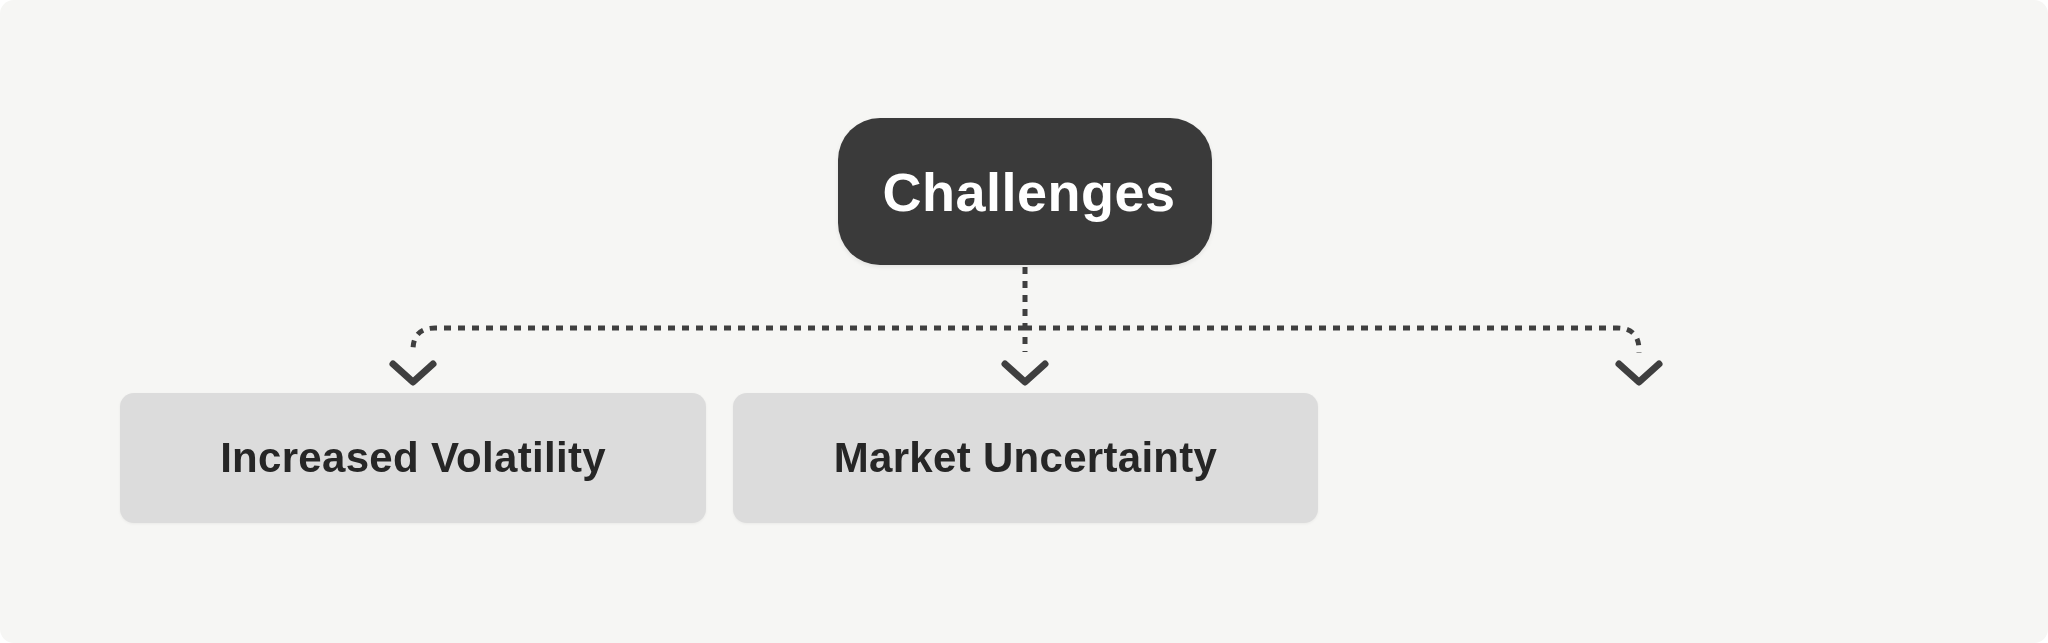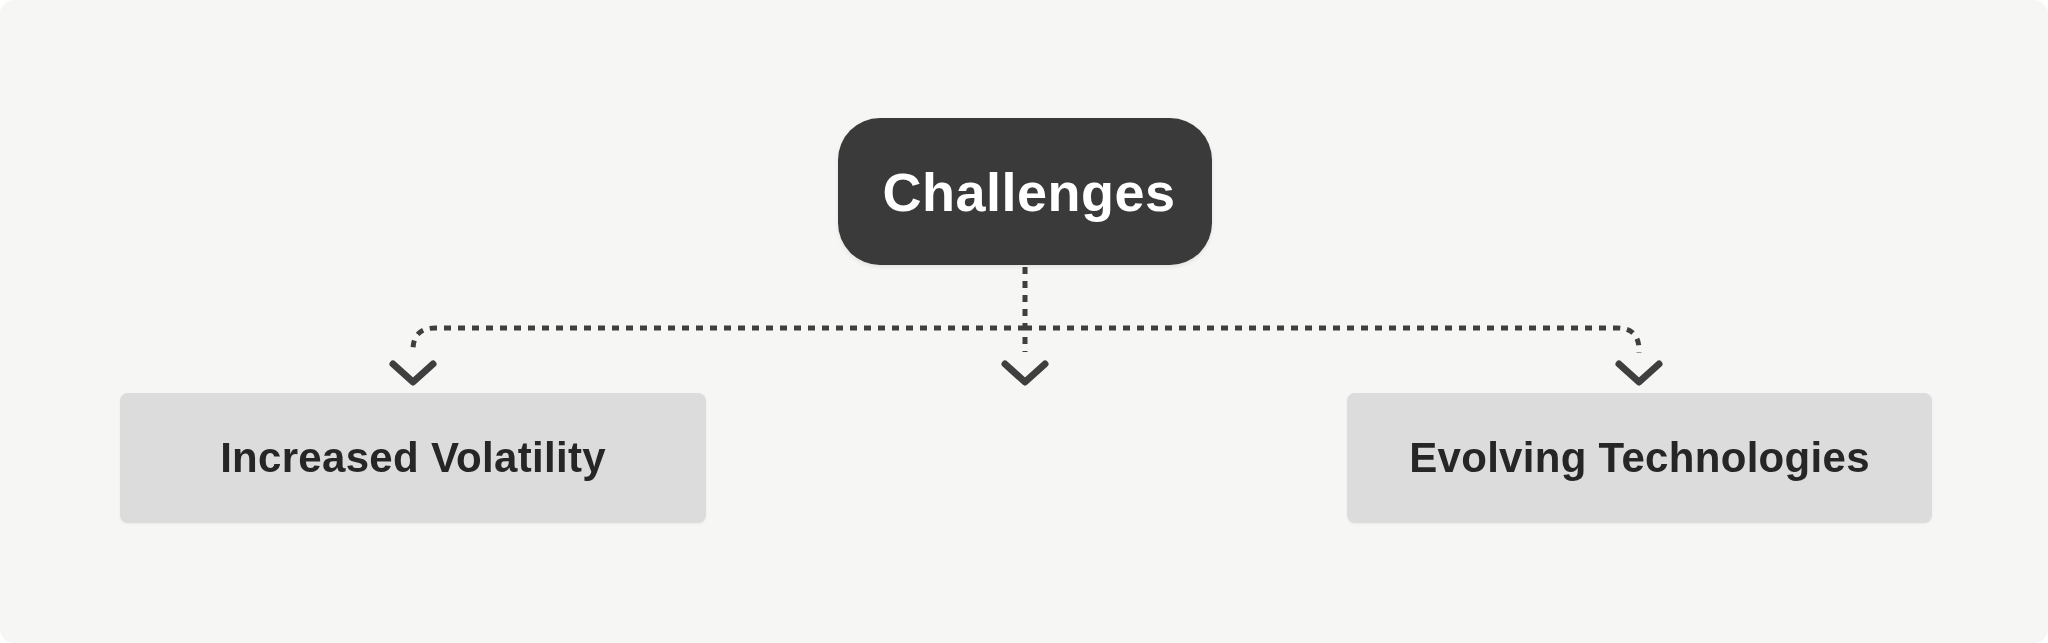--- a/index.html
+++ b/index.html
@@ -34,21 +34,21 @@
     color: var(--root-text, #ffffff);
     font-size: 54px;
     font-weight: bold;
     letter-spacing: 0.5px;
     box-shadow: 0 2px 4px rgba(0,0,0,0.08);
     padding-left: 8px;
   }
   .node-child {
     top: 393px;
     height: 130px;
-    border-radius: 8px;
+    border-radius: 14px;
     background: var(--child-fill, #dcdcdc);
     color: var(--child-text, #262626);
     font-size: 42px;
     font-weight: bold;
     letter-spacing: 0.3px;
     box-shadow: 0 1px 3px rgba(0,0,0,0.05);
   }
   .child-0 { left: 120px;  width: 586px; }
   .child-1 { left: 733px;  width: 585px; }
   .child-2 { left: 1347px; width: 585px; }
@@ -95,18 +95,18 @@
   </svg>
 
   <div class="node node-root">
     <span>Challenges</span>
   </div>
 
   <div class="node node-child child-0">
     <span>Increased Volatility</span>
   </div>
 
+  <div class="node node-child child-1">
+    <span>Market Uncertainty</span>
+  </div>
 
-  <div class="node node-child child-2">
-    <span>Evolving Technologies</span>
-  </div>
 
 </div>
 
 </body></html>

